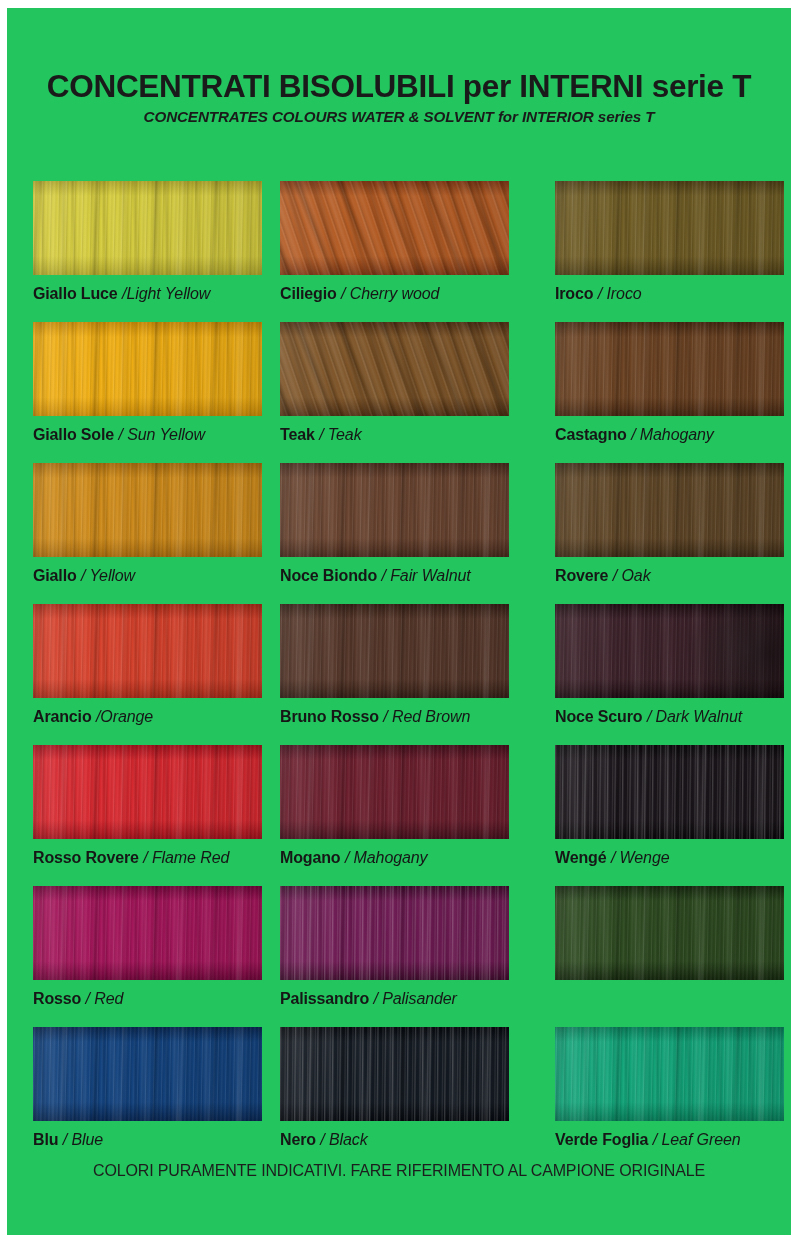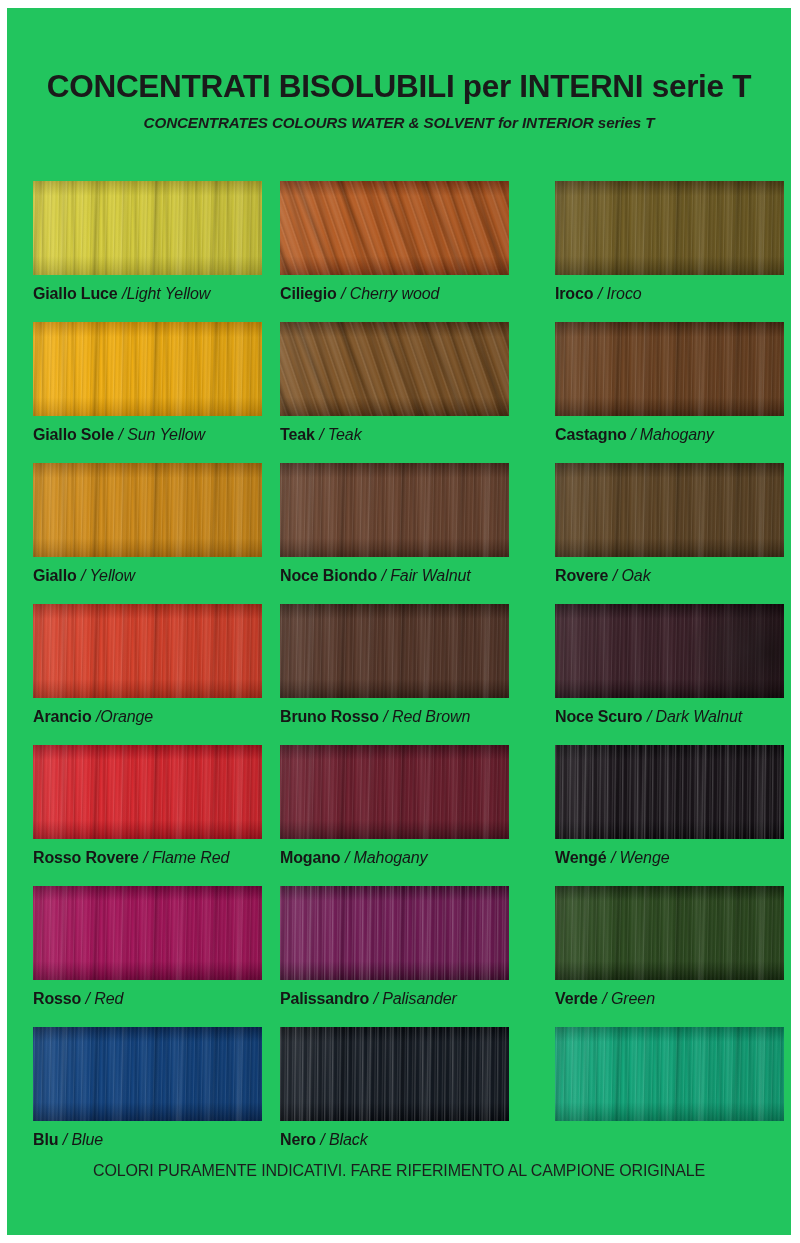--- a/index.html
+++ b/index.html
@@ -33,21 +33,21 @@
   .title {
     font-family: "Liberation Sans", sans-serif;
     font-weight: bold;
     font-size: 31.5px;
     letter-spacing: -0.3px;
     color: #1a1a1a;
     line-height: 1.05;
     white-space: nowrap;
   }
   .subtitle {
-    margin-top: 11px;
+    margin-top: 5px;
     font-family: "Liberation Sans", sans-serif;
     font-style: italic;
     font-weight: bold;
     font-size: 15.2px;
     letter-spacing: -0.1px;
     color: #1a1a1a;
     white-space: nowrap;
   }
 
   
@@ -375,21 +375,20 @@
           </div>
           <div class="label"><span class="it">Palissandro</span> <span class="en">/ Palisander</span></div>
         </div>
         <div class="cell">
           <div class="swatch" style="background: linear-gradient(rgb(21, 40, 14) 0%, rgb(45, 74, 32) 16%, rgb(45, 74, 32) 80%, rgb(21, 40, 14) 100%);">
             <div class="grain g1"></div>
             <div class="grain g2"></div>
             <div class="grain g3"></div>
             <div class="grain sheen"></div>
           </div>
-          <div class="label"><span class="it">Verde</span> <span class="en">/ Green</span></div>
         </div>
       </div>
       <div class="row">
         <div class="cell">
           <div class="swatch" style="background: linear-gradient(rgb(8, 38, 81) 0%, rgb(18, 66, 126) 16%, rgb(18, 66, 126) 80%, rgb(8, 38, 81) 100%);">
             <div class="grain g1"></div>
             <div class="grain g2"></div>
             <div class="grain g3"></div>
             <div class="grain sheen"></div>
           </div>
@@ -404,19 +403,20 @@
           </div>
           <div class="label"><span class="it">Nero</span> <span class="en">/ Black</span></div>
         </div>
         <div class="cell">
           <div class="swatch" style="background: linear-gradient(rgb(7, 123, 87) 0%, rgb(18, 164, 121) 16%, rgb(18, 164, 121) 80%, rgb(7, 123, 87) 100%);">
             <div class="grain g1"></div>
             <div class="grain g2"></div>
             <div class="grain g3"></div>
             <div class="grain sheen"></div>
           </div>
+          <div class="label"><span class="it">Verde Foglia</span> <span class="en">/ Leaf Green</span></div>
         </div>
       </div>
     </div>
 
   <div class="footer">COLORI PURAMENTE INDICATIVI. FARE RIFERIMENTO AL CAMPIONE ORIGINALE</div>
 
 </div>
 
 </body></html>

